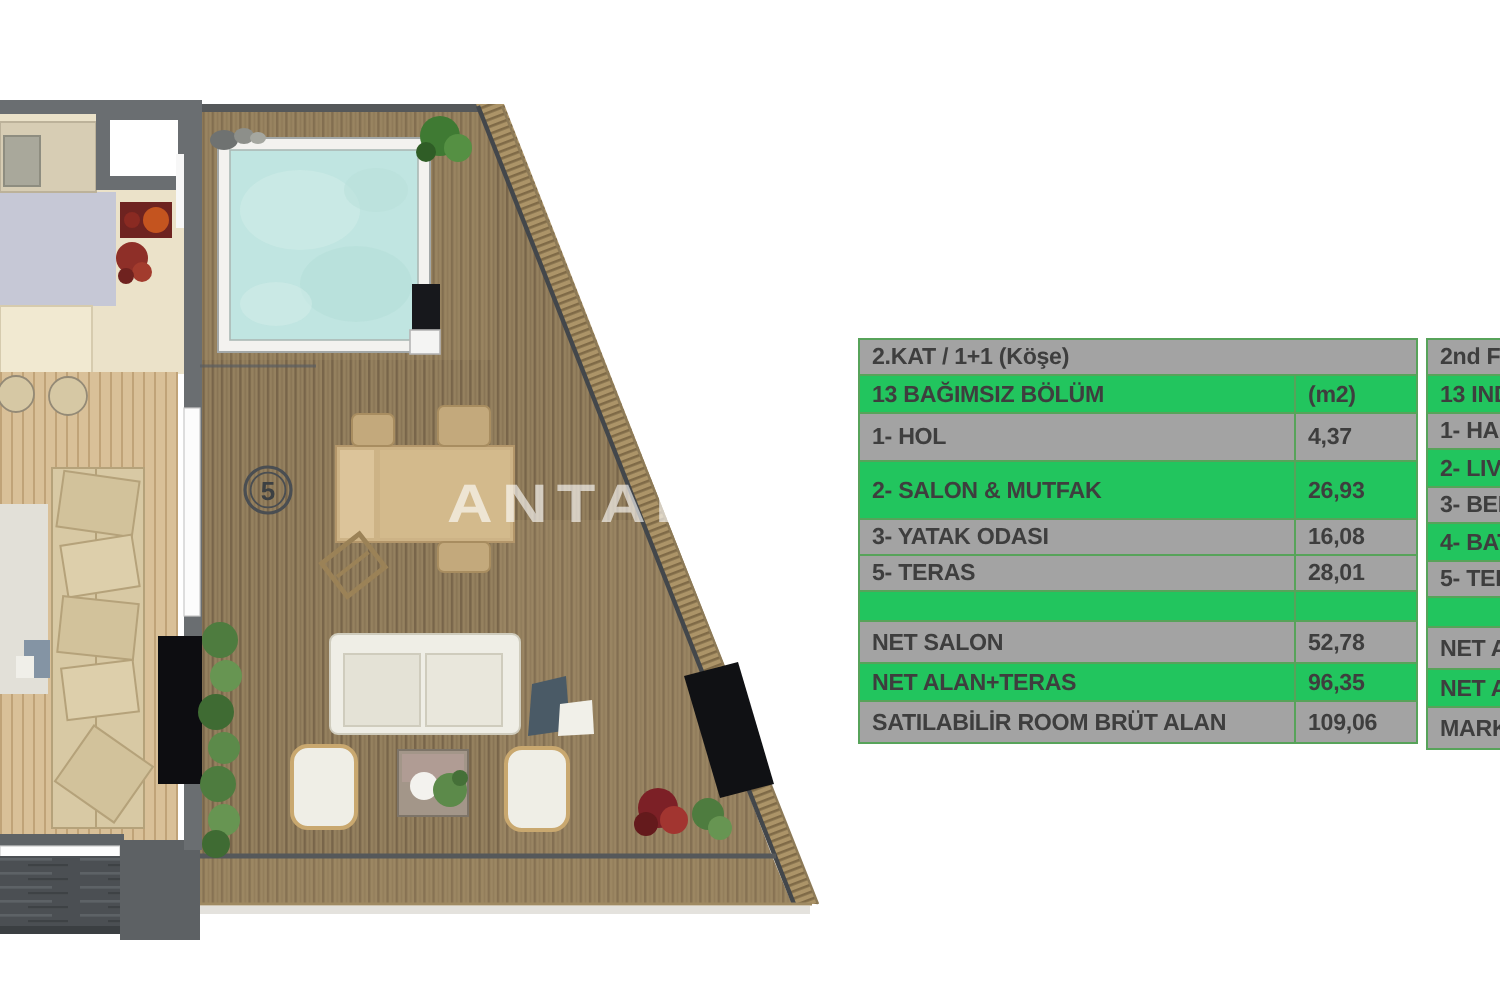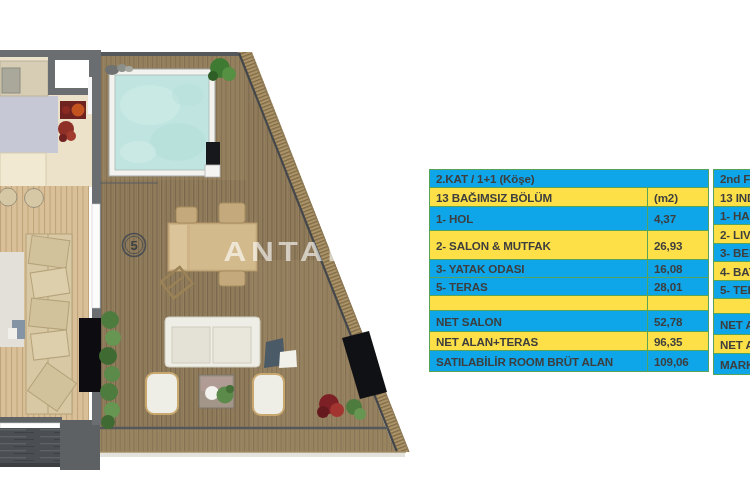--- a/index.html
+++ b/index.html
@@ -4,22 +4,22 @@
 <style>
   html,body{margin:0;padding:0;}
   body{width:750px;height:500px;overflow:hidden;background:#ffffff;position:relative;
        font-family:"Liberation Sans", sans-serif;}
   .abs{position:absolute;}
   table.sheet{border-collapse:collapse;table-layout:fixed;position:absolute;
       font-family:"Liberation Sans", sans-serif;font-weight:bold;color:#3e3e3e;}
   table.sheet td{border:1.5px solid #57a35a;padding:0 0 0 6px;font-size:11.6px;
       white-space:nowrap;overflow:hidden;vertical-align:middle;}
   table.sheet td{font-size:11.6px;letter-spacing:-0.15px;}
-  .g{background:#0ea5e9;margin-top:38px;}
-  .w{background:#fde047;}
+  .g{background:#a3a3a3;margin-top:38px;}
+  .w{background:#22c55e;}
 </style>
 </head>
 <body>
 
 <svg class="abs" style="left:0;top:0" width="750" height="500" viewBox="0 0 750 500">
   <defs>
     <pattern id="deck" width="4.6" height="60" patternUnits="userSpaceOnUse">
       <rect width="4.6" height="60" fill="#95815f"></rect>
       <rect width="1.2" height="60" fill="#78654a"></rect>
       <rect x="2.6" width="0.8" height="60" fill="#877354"></rect>

